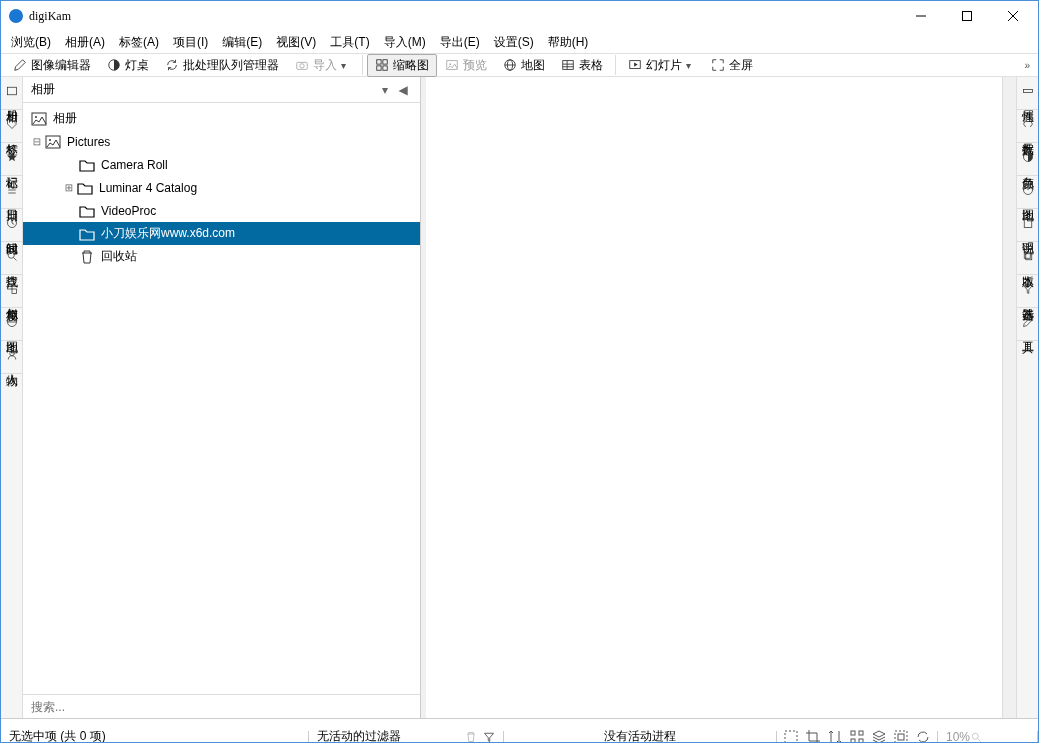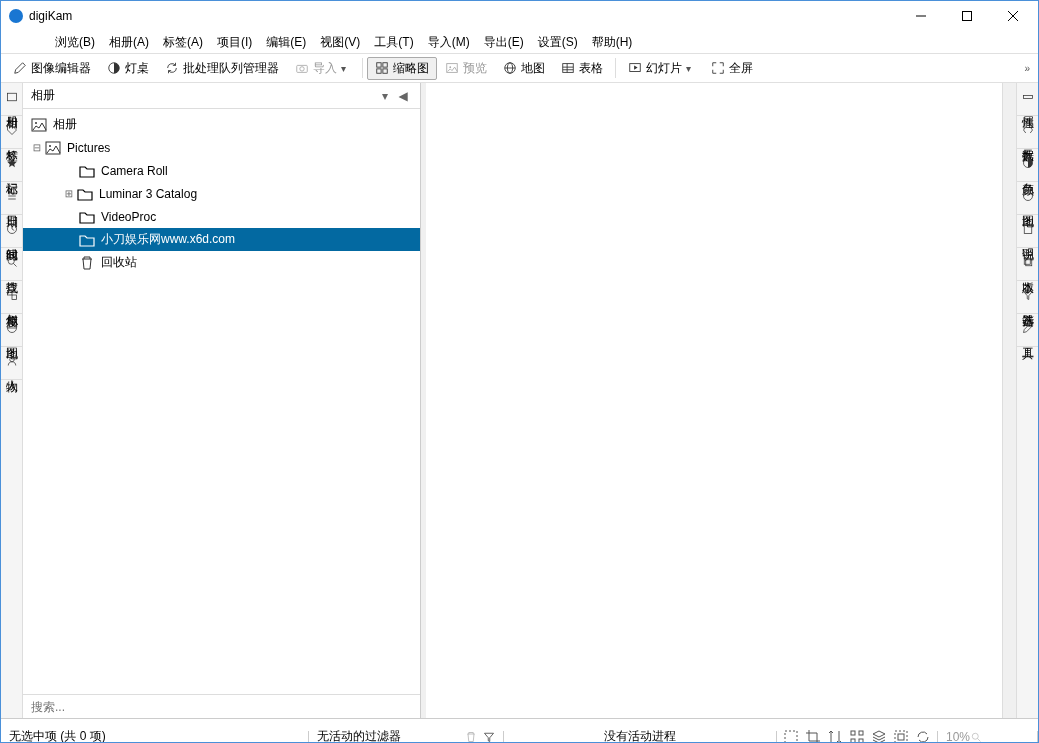--- a/index.html
+++ b/index.html
@@ -1,24 +1,24 @@
 <!DOCTYPE html>
 <html><head>
 <meta charset="utf-8">
 <style>
 * { box-sizing: border-box; margin: 0; padding: 0; font-family: "Microsoft YaHei", sans-serif; font-size: 12px; }
 body { width: 1039px; height: 743px; display: flex; flex-direction: column; background: #fff; border: 1px solid #4a90d9; overflow: hidden; }
 .titlebar { height: 30px; display: flex; align-items: center; padding: 0 2px 0 8px; background: #fff; }
 .titlebar .app-icon { width: 14px; height: 14px; border-radius: 50%; background: #1976d2; margin-right: 6px; }
-.titlebar .title { flex: 1; }
+.titlebar .title { flex: 1; font-family: Liberation Serif, serif; }
 .titlebar .wbtn { width: 46px; height: 30px; display: flex; align-items: center; justify-content: center; }
 .titlebar .wbtn svg { width: 10px; height: 10px; }
-.menubar { height: 22px; display: flex; align-items: center; padding: 0 4px; gap: 2px; margin-left: 44px; }
+.menubar { height: 22px; display: flex; align-items: center; padding: 0 4px; gap: 2px; }
 .menubar span { padding: 2px 6px; }
-.toolbar { height: 30px; border-top: 1px solid #e0e0e0; border-bottom: 1px solid #e0e0e0; display: flex; align-items: center; padding: 0 4px; }
+.toolbar { height: 24px; border-top: 1px solid #e0e0e0; border-bottom: 1px solid #e0e0e0; display: flex; align-items: center; padding: 0 4px; }
 .tbtn { display: flex; align-items: center; gap: 4px; padding: 3px 8px; white-space: nowrap; }
 .tbtn.disabled { color: #999; }
 .tbtn.active { border: 1px solid #aaa; background: #f0f0f0; border-radius: 2px; padding: 2px 7px; }
 .tbtn svg, .tbtn .ico { width: 14px; height: 14px; flex-shrink: 0; }
 .vsep { width: 1px; height: 20px; background: #ddd; margin: 0 4px; }
 .chev { margin-right: 4px; color: #555; font-size: 10px; }
 .main { flex: 1; display: flex; min-height: 0; }
 .vtabs { width: 22px; background: #f5f5f5; border-right: 1px solid #ddd; display: flex; flex-direction: column; }
 .vtabs.right { border-right: none; border-left: 1px solid #ddd; }
 .vtab { writing-mode: vertical-rl; padding: 8px 2px; display: flex; align-items: center; gap: 4px; border-bottom: 1px solid #ddd; font-size: 11px; }
@@ -268,21 +268,21 @@
             <path d="M1 3h5l2 2h7v8H1z"></path>
           </svg>
         <span class="label">Camera Roll</span>
       </div>
       <div class="tree-row">
         <span class="indent" style="width:40px"></span>
         <span class="exp">⊞</span>
         <svg class="ficon folder-svg" viewBox="0 0 16 14">
             <path d="M1 3h5l2 2h7v8H1z"></path>
           </svg>
-        <span class="label">Luminar 3 Catalog</span>
+        <span class="label">Luminar 4 Catalog</span>
       </div>
       <div class="tree-row">
         <span class="indent" style="width:56px"></span>
         <svg class="ficon folder-svg" viewBox="0 0 16 14">
             <path d="M1 3h5l2 2h7v8H1z"></path>
           </svg>
         <span class="label">VideoProc</span>
       </div>
       <div class="tree-row selected">
         <span class="indent" style="width:56px"></span>

